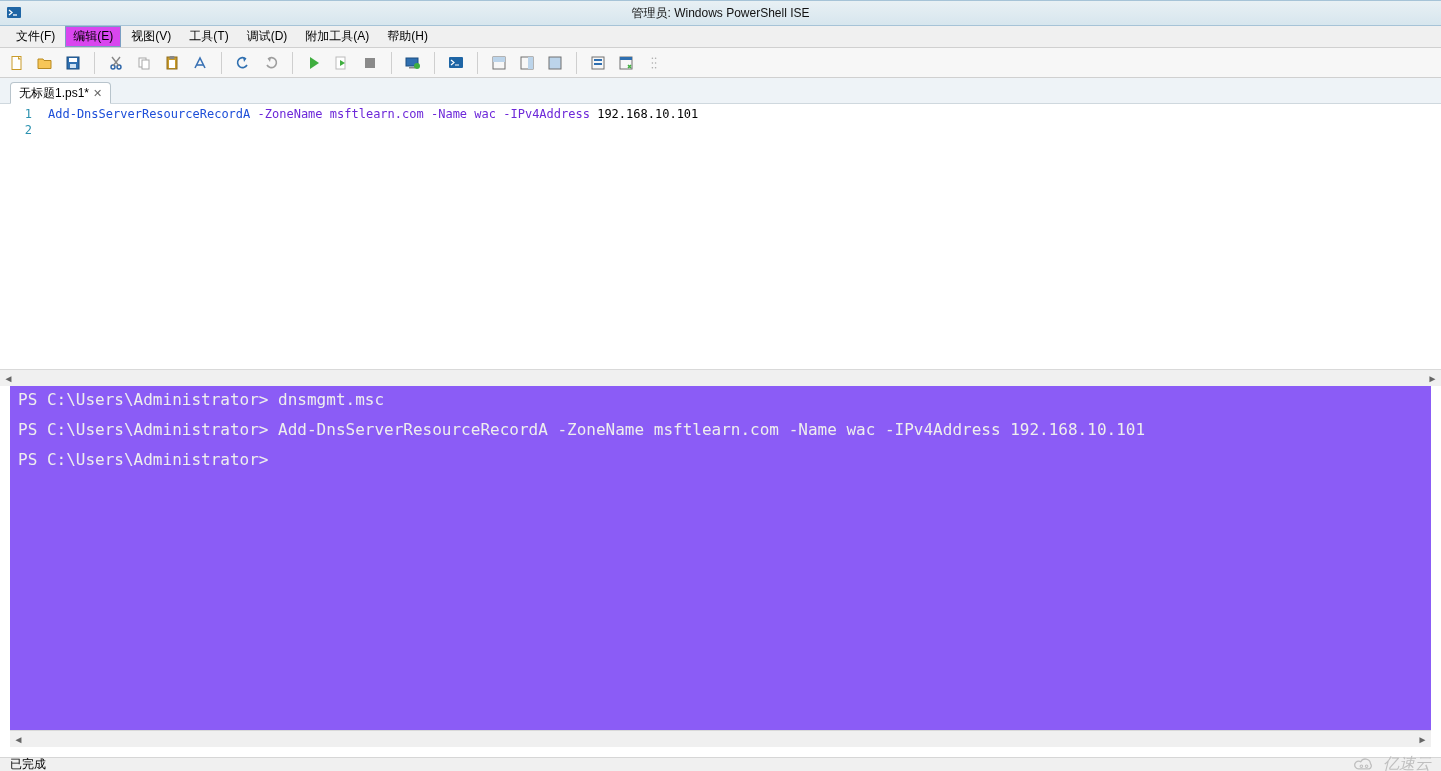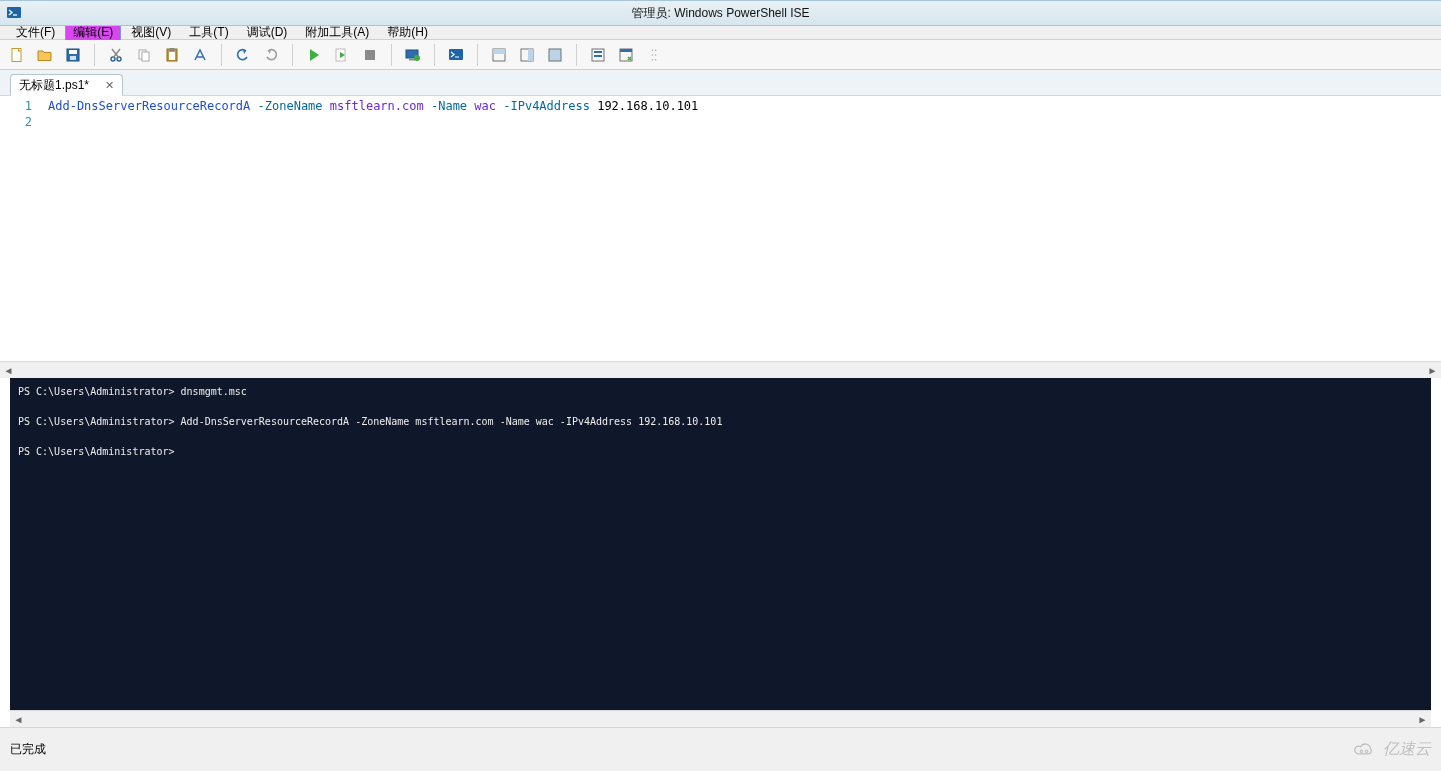--- a/index.html
+++ b/index.html
@@ -20,21 +20,21 @@
     width: 16px; height: 16px; margin-left: 6px;
     display: inline-flex; align-items: center; justify-content: center;
   }
   .title-bar .title-text {
     position: absolute; left: 0; right: 0; text-align: center;
     font-size: 12px; color: #111;
   }
 
   
   .menu-bar {
-    height: 14px;
+    height: 22px;
     background: #f0f0f0;
     display: flex; align-items: center;
     padding: 0 8px;
     border-bottom: 1px solid #d0d0d0;
     gap: 2px;
   }
   .menu-item {
     padding: 2px 8px;
     font-size: 12px;
     cursor: default;
@@ -75,21 +75,21 @@
     border-bottom: 1px solid #cfd8de;
   }
   .tab {
     height: 22px;
     background: #fff;
     border: 1px solid #b8c4cc;
     border-bottom: 1px solid #fff;
     border-top-left-radius: 4px;
     border-top-right-radius: 4px;
     padding: 0 8px;
-    display: flex; align-items: center; gap: 16px;
+    display: flex; align-items: center; gap: 4px;
     font-size: 12px;
     position: relative; top: 1px;
   }
   .tab .close-x {
     font-size: 11px; color: #666; cursor: pointer;
   }
 
   
   .editor-wrap {
     flex: 0 0 282px;
@@ -107,21 +107,21 @@
   }
   .gutter {
     width: 40px; text-align: right; padding: 2px 8px 0 0;
     color: #2b91af; background: #fff;
     line-height: 16px;
   }
   .code {
     padding: 2px 0 0 8px; line-height: 16px;
   }
   .tok-cmdlet { color: #1d4ed8; }
-  .tok-param { color: #0369a1; }
+  .tok-param { color: #6d28d9; }
   .tok-string { color: #6d28d9; }
   .tok-number { color: #000000; text-align: right; }
   .tok-plain { color: #000; }
 
   .hscroll {
     height: 17px; background: #f0f0f0; border-top: 1px solid #d9d9d9;
     display: flex; align-items: center;
   }
   .hscroll .arrow {
     width: 17px; height: 15px; display: inline-flex; align-items: center; justify-content: center;
@@ -131,48 +131,48 @@
 
   
   .console-wrap {
     flex: 1;
     display: flex; flex-direction: column;
     min-height: 0;
     margin: 0 10px;
   }
   .console {
     flex: 1;
-    background: #0f172a;
+    background: #8b5cf6;
     color: #eeeeee;
     font-family: "NSimSun", "SimSun", Consolas, monospace;
-    font-size: 10px;
+    font-size: 16px;
     padding: 6px 8px;
     overflow: auto;
     white-space: pre;
     line-height: 15px;
   }
   .console .con-line { margin-bottom: 15px; }
   .console .prompt { color: #eeeeee; }
   .hscroll2 {
     height: 17px; background: #f0f0f0; border-top: 1px solid #d9d9d9;
     display: flex; align-items: center;
   }
   .hscroll2 .arrow { width: 17px; height: 15px; display: inline-flex; align-items: center; justify-content: center; color: #666; font-size: 10px;}
   .hscroll2 .track { flex: 1; }
 
   
   .status-bar {
-    height: 44px;
+    height: 14px;
     background: #f0f0f0;
     border-top: 1px solid #d6d6d6;
     display: flex; align-items: center;
     padding: 0 10px;
     font-size: 12px;
     justify-content: space-between;
-    margin-top: 0;
+    margin-top: 10px;
   }
   .watermark {
     display: flex; align-items: center; gap: 6px;
     color: #bfbfbf; font-size: 16px; font-style: italic;
   }
   .watermark svg { width: 26px; height: 18px; }
 </style>
 </head>
 <body>
 

